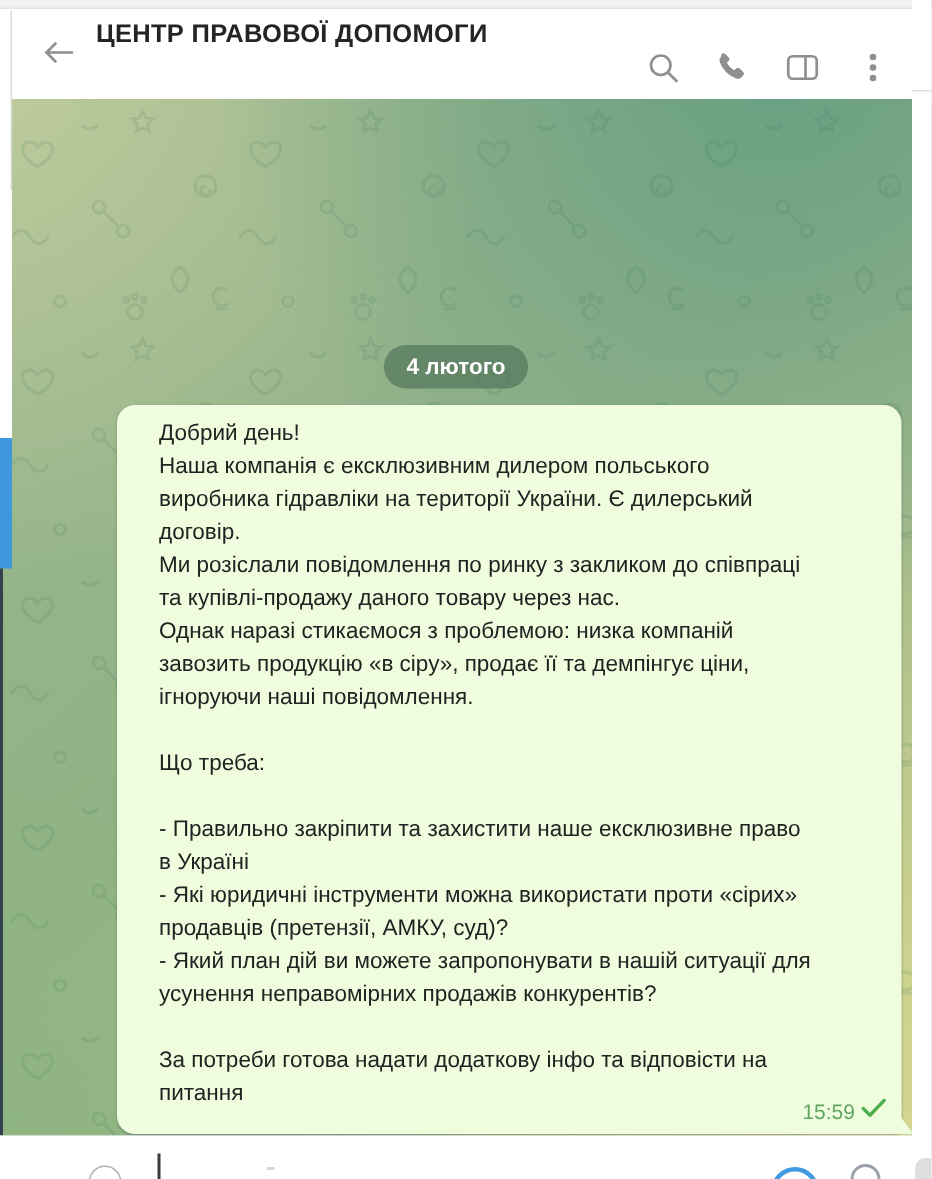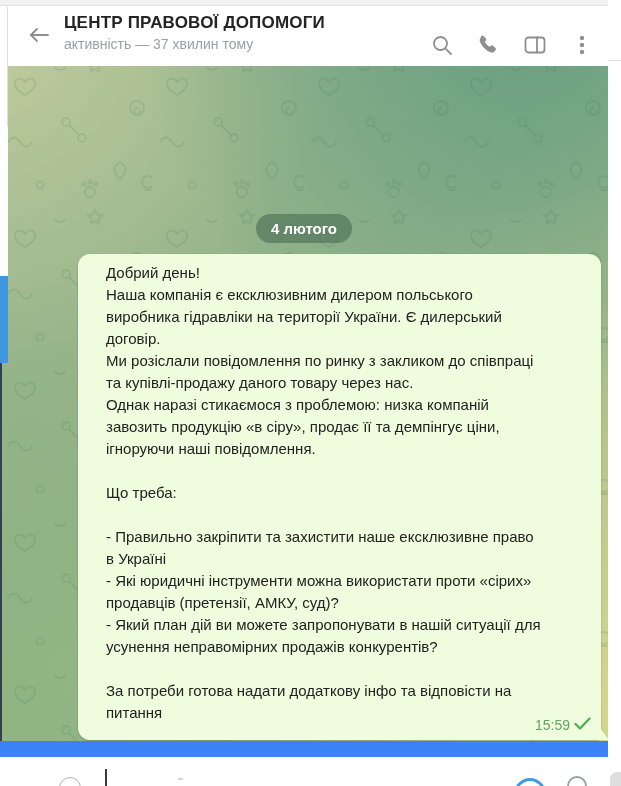--- a/index.html
+++ b/index.html
@@ -1,38 +1,38 @@
 <!DOCTYPE html>
 <html><head>
 <meta charset="utf-8">
 <style>
   html,body{margin:0;padding:0;background:#fff;}
   .screen{position:relative;width:621px;height:786px;overflow:hidden;
-          font-family:"Liberation Sans",sans-serif;background:#3b82f6;}
+          font-family:"Liberation Sans",sans-serif;background:#c4b5fd;}
 
   
   .top-strip{position:absolute;left:0;top:0;width:621px;height:6px;
              background:#f1f1f2;border-bottom:1px solid #e3e3e3;box-sizing:border-box;}
   .v-line{position:absolute;left:7px;top:7px;width:1px;height:120px;background:#dcdcdc;z-index:6;}
 
   
   .header{position:absolute;left:0;top:6px;width:621px;height:60px;background:#fff;z-index:4;}
   .icon-btn{position:absolute;background:none;border:none;padding:0;margin:0;cursor:pointer;
             width:26px;height:26px;display:flex;align-items:center;justify-content:center;}
   .back{left:26px;top:17px;}
   .header-info{position:absolute;left:64px;top:7px;cursor:pointer;}
   .chat-title{font-size:17px;font-weight:700;color:#242424;letter-spacing:.2px;white-space:nowrap;}
   .chat-subtitle{font-size:14px;color:#9aa0a5;margin-top:3px;white-space:nowrap;}
   .act-search{left:429px;top:27px;}
   .act-phone{left:474px;top:27px;}
   .act-columns{left:522px;top:27px;}
   .act-menu{left:569px;top:27px;}
 
   
-  .chat-area{position:absolute;left:0;top:50px;width:608px;height:691px;overflow:hidden;
+  .chat-area{position:absolute;left:0;top:66px;width:608px;height:691px;overflow:hidden;
     background:
       radial-gradient(circle at 85% -5%, #679f82 0%, rgba(103,159,130,0) 42%),
       radial-gradient(circle at 108% 104%, #d6d88f 0%, rgba(214,216,143,0) 46%),
       radial-gradient(circle at -8% 108%, #8cb47f 0%, rgba(140,180,127,0) 50%),
       radial-gradient(circle at -5% -6%, #c3cd9e 0%, rgba(195,205,158,0) 38%),
       linear-gradient(140deg,#9ab78d 0%,#93b289 45%,#bfc78e 100%);}
   .doodles{position:absolute;left:0;top:0;z-index:0;}
 
   .left-white{position:absolute;left:0;top:0;width:8px;height:226px;background:#ffffff;z-index:2;}
   .left-blue{position:absolute;left:0;top:226px;width:8px;height:87px;background:#3f97dd;z-index:2;}
@@ -85,21 +85,20 @@
         <svg width="26" height="26" viewBox="0 0 26 26">
             <g class="ico" stroke-width="2">
           <path d="M22 13 H5"></path>
               <path d="M11 7 L5 13 L11 19"></path>
             </g>
           </svg>
       </span>
     </button>
     <div class="header-info">
       <div class="chat-title">ЦЕНТР ПРАВОВОЇ ДОПОМОГИ</div>
-      <div class="chat-subtitle">активність — 37 хвилин тому</div>
     </div>
     <button class="icon-btn act-search">
       <span>
         <svg width="24" height="24" viewBox="0 0 24 24">
             <g class="ico" stroke-width="2">
           <circle cx="10.5" cy="10.5" r="6.5"></circle>
               <path d="M15.3 15.3 L21 21"></path>
             </g>
           </svg>
       </span>

